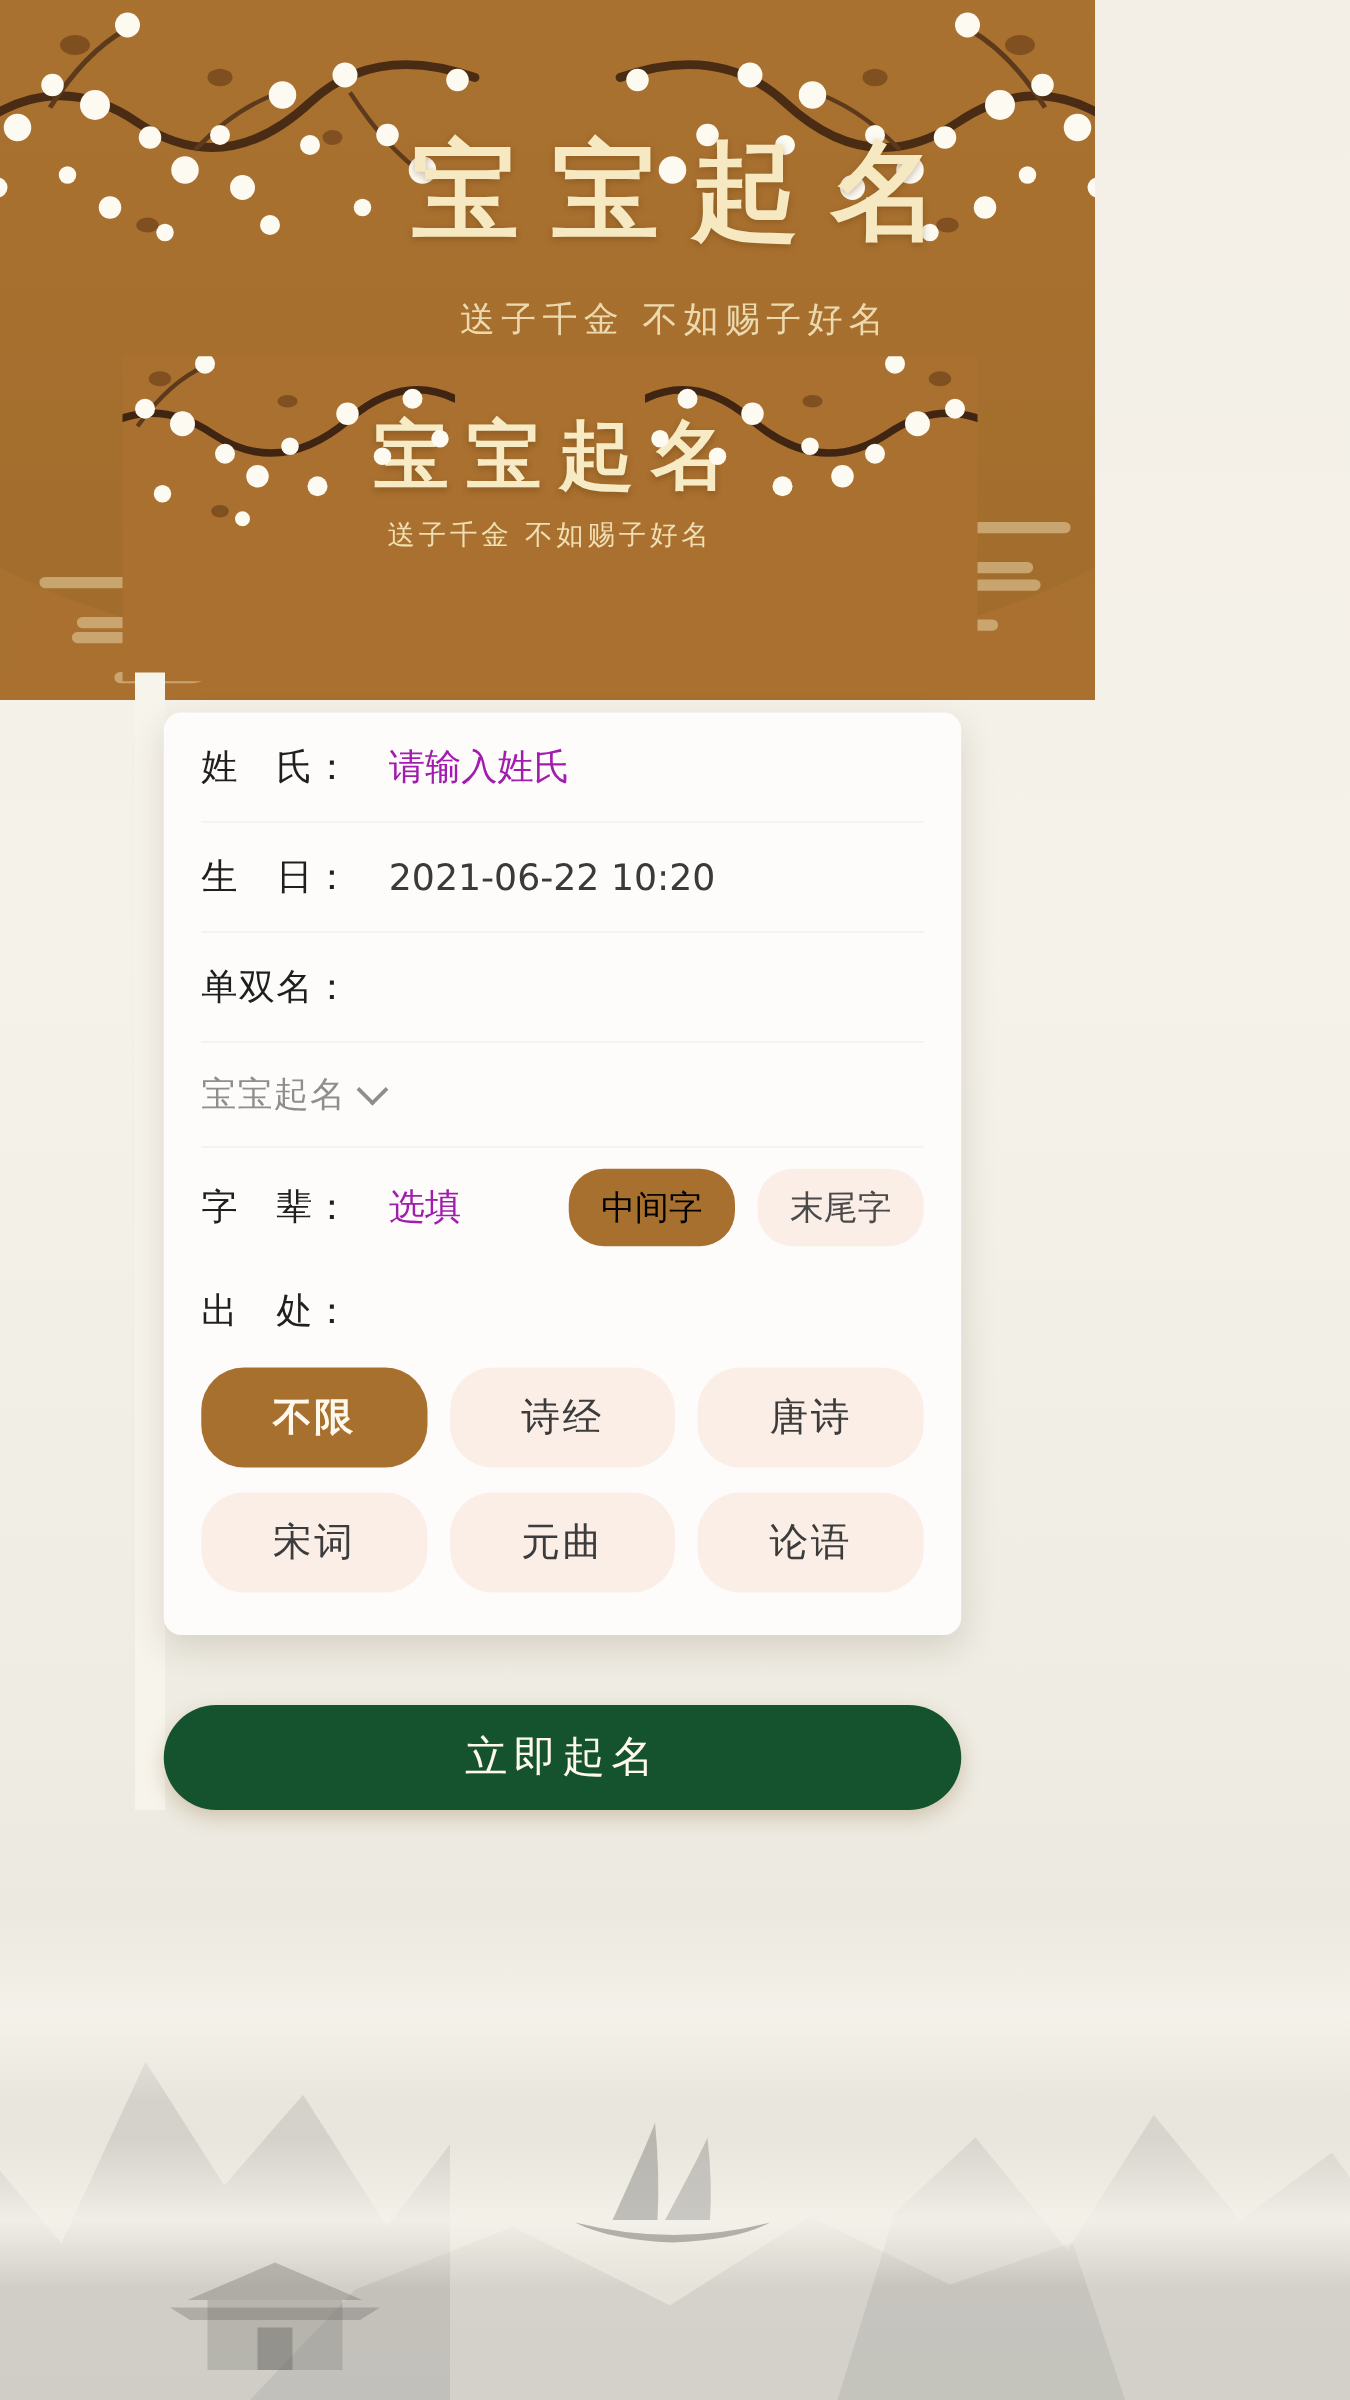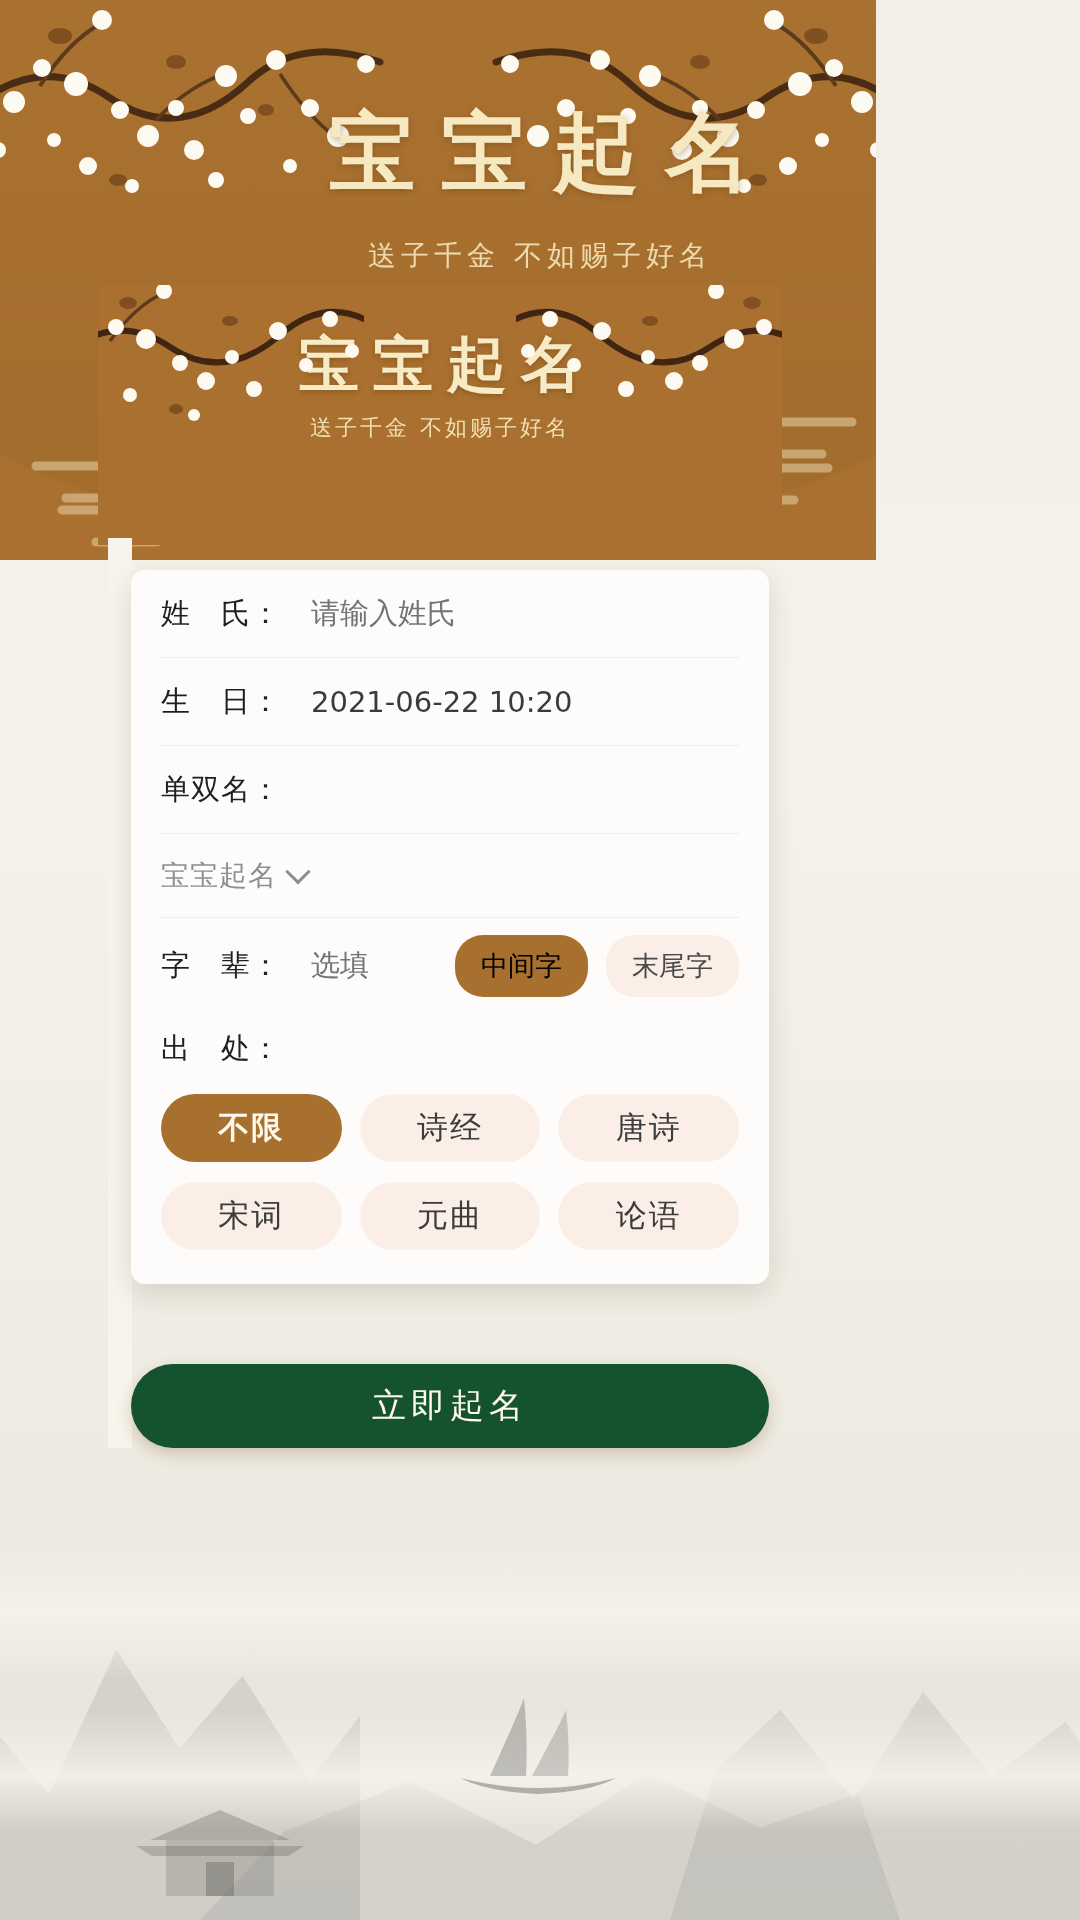--- a/index.html
+++ b/index.html
@@ -137,21 +137,21 @@
   .flabel {
     font-size: 29px; color: #1f1f1f; white-space: nowrap;
     width: 150px; flex: 0 0 150px;
     letter-spacing: 1px;
     font-family: "DejaVu Sans", "Liberation Sans", sans-serif;
   }
   .fvalue {
     font-size: 29px; color: #3a3a3a; flex: 1;
     font-family: "DejaVu Sans", "Liberation Sans", sans-serif;
   }
-  .fvalue.ph { color: #737373; }
+  .fvalue.ph { color: #a21caf; }
 
   .radio-group { display: flex; align-items: center; gap: 34px; flex: 1; }
   .radio-opt { display: flex; align-items: center; gap: 13px; cursor: pointer; }
   .radio-dot {
     width: 27px; height: 27px; border-radius: 50%;
     border: 2px solid #d9d9d9; background: #fff;
     display: flex; align-items: center; justify-content: center;
     flex: 0 0 auto;
   }
   .radio-opt.on .radio-dot { border-color: #a8702f; }
@@ -183,21 +183,21 @@
 
   #zibei-row { display: flex; align-items: center; min-height: 96px; }
   #zibei-tags { display: flex; gap: 18px; margin-left: auto; }
 
   #source-row { display: flex; align-items: center; min-height: 70px; }
   #source-chips {
     display: grid; grid-template-columns: repeat(3, 1fr);
     gap: 20px 18px; padding: 10px 0 34px 0;
   }
   .chip {
-    height: 68px; border-radius: 34px;
+    height: 80px; border-radius: 34px;
     display: flex; align-items: center; justify-content: center;
     background: #fbeee6; color: #3c3c3c; font-size: 31px;
     cursor: pointer; letter-spacing: 2px;
     font-family: "DejaVu Sans", "Liberation Sans", sans-serif;
   }
   .chip.sel { background: #a8702f; color: #fff8ec; font-weight: 700; }
 
   
   #submit-wrap {
     position: absolute; top: 1364px; left: 131px; width: 638px; z-index: 21;

